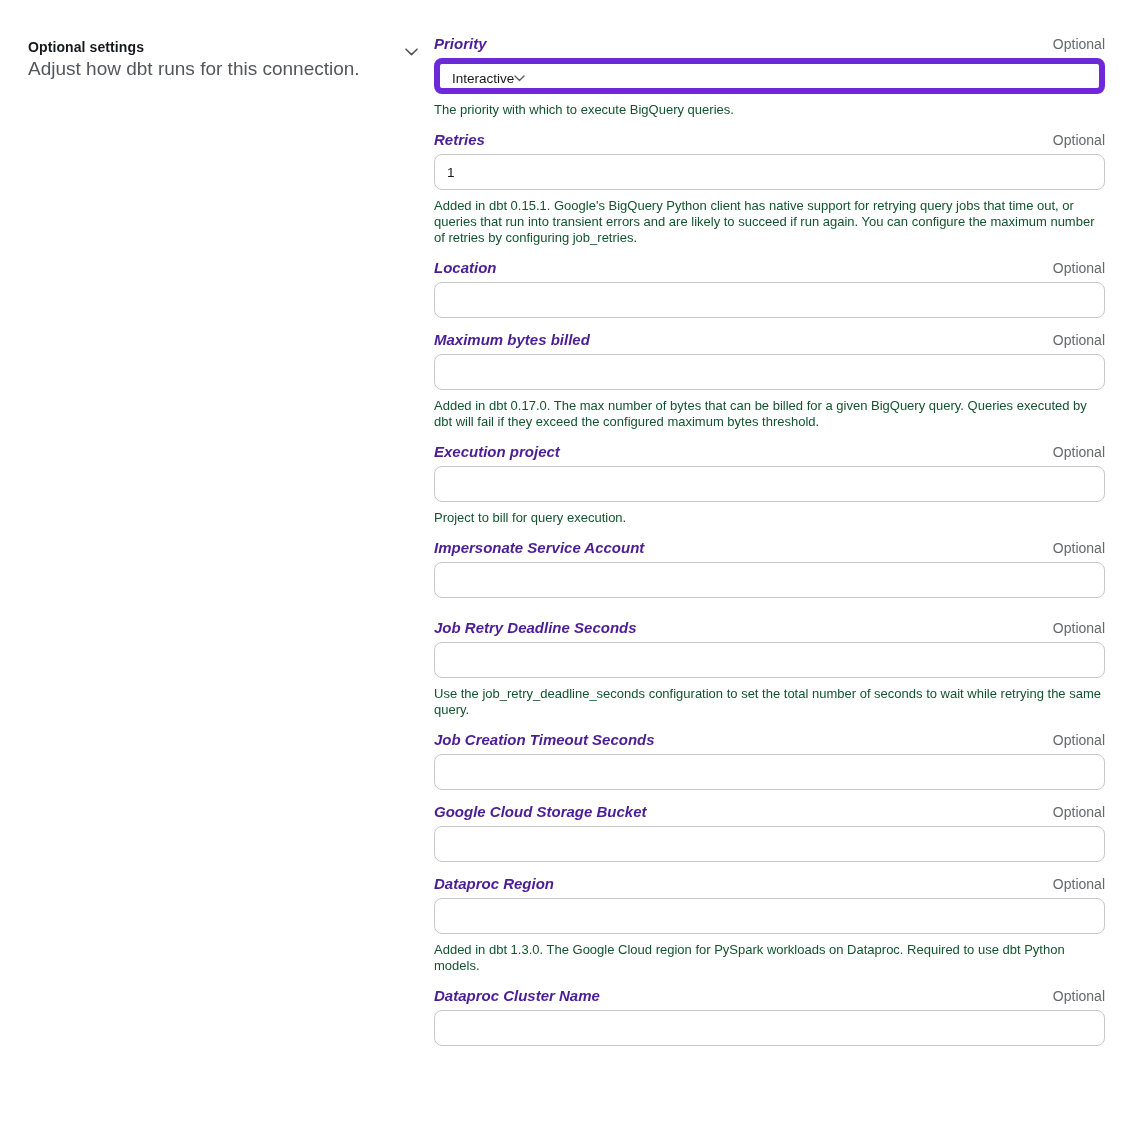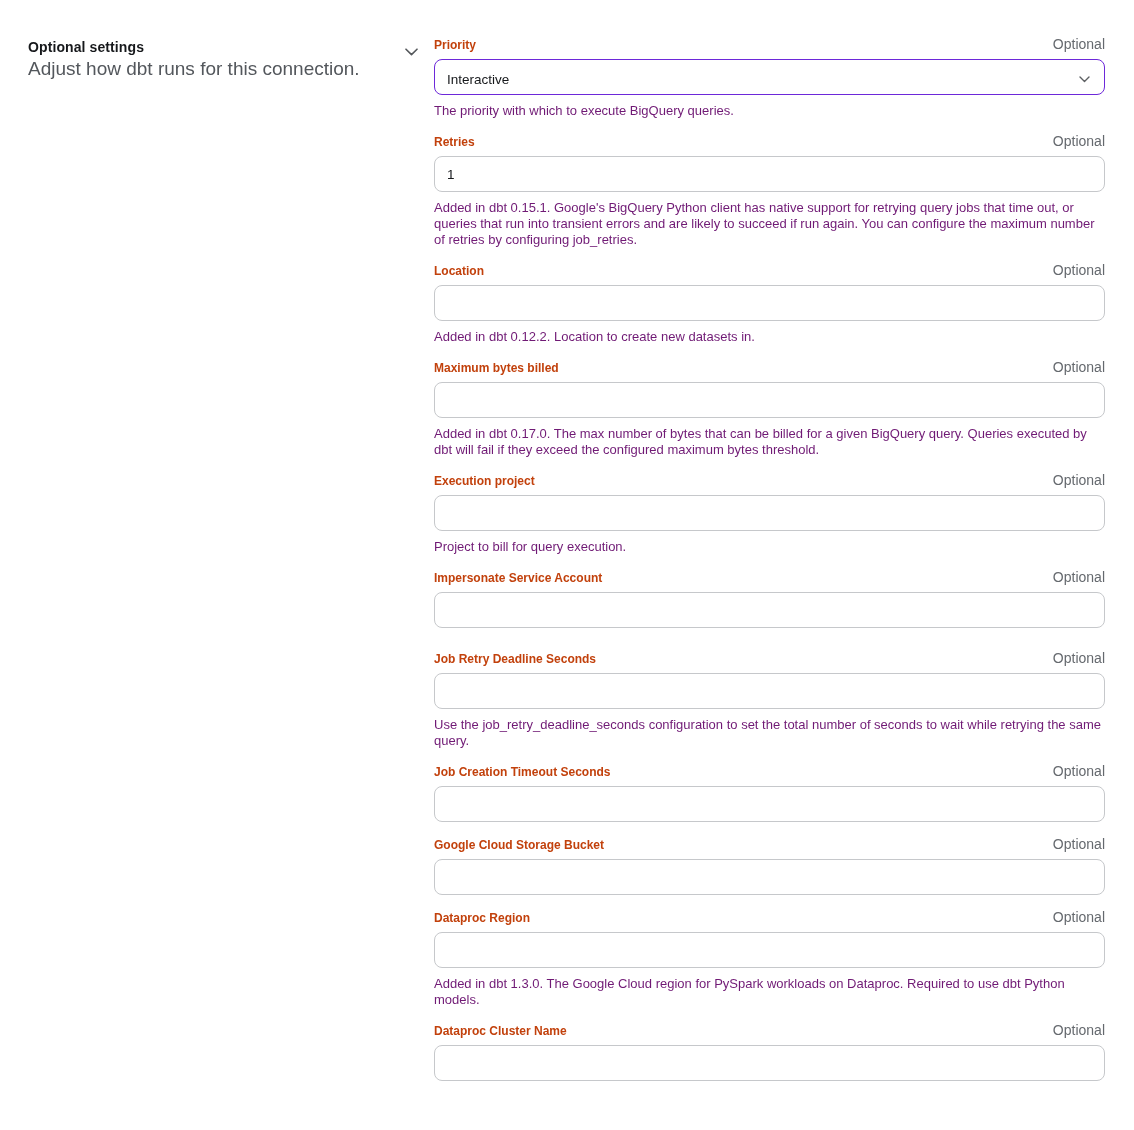--- a/index.html
+++ b/index.html
@@ -63,40 +63,40 @@
   .field:last-child {
     margin-bottom: 0;
   }
   .field-head {
     display: flex;
     justify-content: space-between;
     align-items: baseline;
     margin-bottom: 6px;
   }
   .field-label {
-    font-size: 12px;
+    font-size: 15px;
     font-weight: 600;
-    color: #c2410c;
-    line-height: 16px;
+    color: #4c1d95;
+    line-height: 16px;
+    font-style: italic;
   }
   .field-optional {
     font-size: 14px;
     font-weight: 400;
     color: #65696e;
     line-height: 16px;
   }
   .select-box {
     height: 36px;
     width: 100%;
-    border: 1px solid #6d28d9;
+    border: 6px solid #6d28d9;
     border-radius: 8px;
     background: #ffffff;
     display: flex;
     align-items: center;
-    justify-content: space-between;
     padding: 5px 14px 0 12px;
     cursor: pointer;
   }
   .select-value {
     font-size: 13.5px;
     color: #16181b;
   }
   .text-input {
     height: 36px;
     width: 100%;
@@ -106,21 +106,21 @@
     padding: 0 12px;
     font-family: "Liberation Sans", sans-serif;
     font-size: 13.5px;
     color: #16181b;
     outline: none;
     display: block;
   }
   .field-help {
     margin-top: 8px;
     font-size: 13px;
-    color: #701a75;
+    color: #14532d;
     line-height: 16px;
     max-width: 671px;
   }
 </style>
 </head>
 <body>
 
 <div class="page">
   <div class="left-col">
     <div>
@@ -161,21 +161,20 @@
         <div class="field-help">Added in dbt 0.15.1. Google's BigQuery Python client has native support for retrying query jobs that time out, or queries that run into transient errors and are likely to succeed if run again. You can configure the maximum number of retries by configuring job_retries.</div>
       </div>
 
       <div class="field">
         <div class="field-head">
           <label class="field-label">Location</label>
           <span class="field-optional">Optional</span>
         </div>
 
         <input class="text-input" type="text" value="" style="">
-        <div class="field-help">Added in dbt 0.12.2. Location to create new datasets in.</div>
       </div>
 
       <div class="field">
         <div class="field-head">
           <label class="field-label">Maximum bytes billed</label>
           <span class="field-optional">Optional</span>
         </div>
 
         <input class="text-input" type="text" value="" style="">
         <div class="field-help">Added in dbt 0.17.0. The max number of bytes that can be billed for a given BigQuery query. Queries executed by dbt will fail if they exceed the configured maximum bytes threshold.</div>

